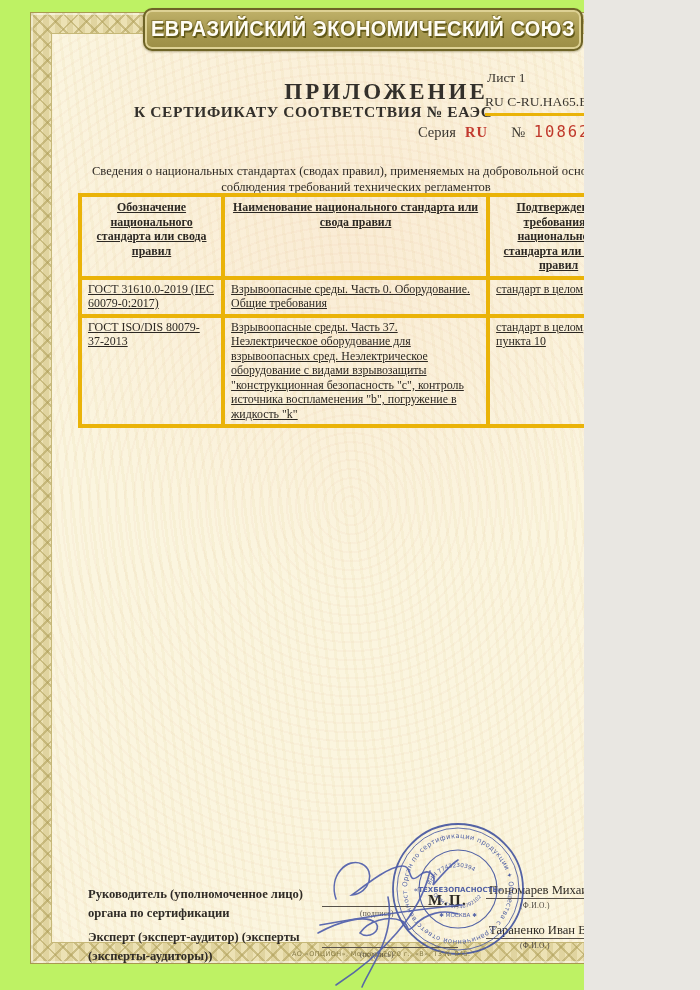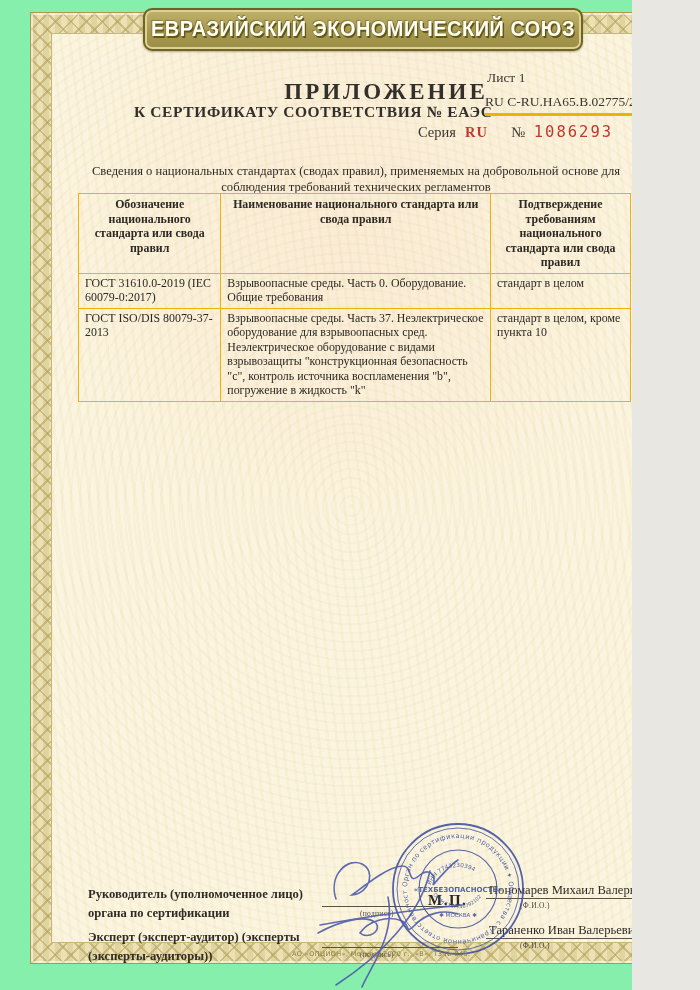--- a/index.html
+++ b/index.html
@@ -1,17 +1,17 @@
 <!DOCTYPE html>
 <html><head>
 <meta charset="utf-8">
 <style>
   html,body{margin:0;padding:0;background:#e9e7e2;}
   #page{
-    position:relative;width:632px;height:990px;background:#86efac;
+    position:relative;width:584px;height:990px;background:#bef264;
     font-family:"Liberation Serif","DejaVu Serif",serif;color:#34302a;overflow:hidden;
   }
   
   .frame{
     position:absolute;left:30px;top:12px;width:640px;height:950px;
     background:
       repeating-linear-gradient(45deg, rgba(176,160,90,.55) 0 2px, rgba(176,160,90,0) 2px 11px),
       repeating-linear-gradient(-45deg, rgba(176,160,90,.55) 0 2px, rgba(176,160,90,0) 2px 11px),
       repeating-linear-gradient(90deg, rgba(203,188,122,.35) 0 6px, rgba(236,226,180,.35) 6px 12px),
       #ece1b4;
@@ -67,21 +67,21 @@
   
   .intro{
     position:absolute;top:159px;left:72px;width:560px;margin:4px;text-align:center;
     font-size:12.6px;line-height:1.3;color:#2f2b26;
   }
   table.standards{
     position:absolute;top:193px;left:78px;width:553px;border-collapse:collapse;
     font-size:11.9px;line-height:1.22;color:#2c2823;
   }
   table.standards th,table.standards td{
-    border:1px solid #eab308;padding:2px 6px 3px 6px;vertical-align:top;text-align:left;
+    border:4px solid #eab308;padding:2px 6px 3px 6px;vertical-align:top;text-align:left;text-decoration:underline;
   }
   table.standards th{font-weight:bold;text-align:center;vertical-align:top;padding-top:3px;}
   .col-desig{width:136px;}.col-name{width:280px;}.col-conf{width:133px;}
   
   .sig-label{position:absolute;left:88px;width:252px;font-size:12.6px;font-weight:600;line-height:1.5;color:#2f2b26;}
   .lbl-head{top:885px;}
   .lbl-expert{top:928px;}
   .sig-line{position:absolute;border-bottom:1px solid #57514a;}
   .line-sig1{top:890px;left:322px;width:136px;height:16px;}
   .line-sig2{top:931px;left:322px;width:136px;height:16px;}

